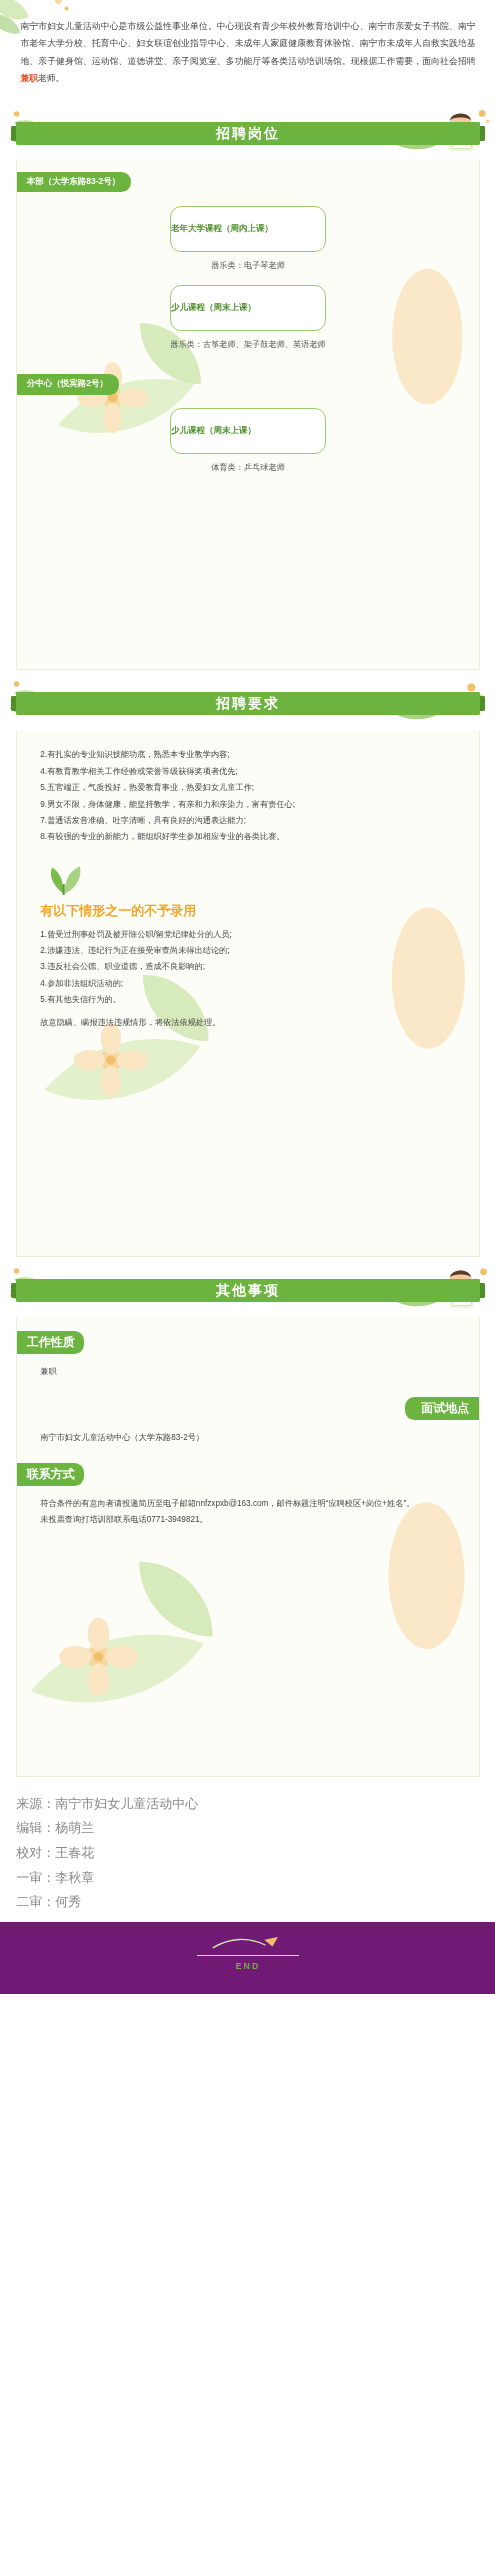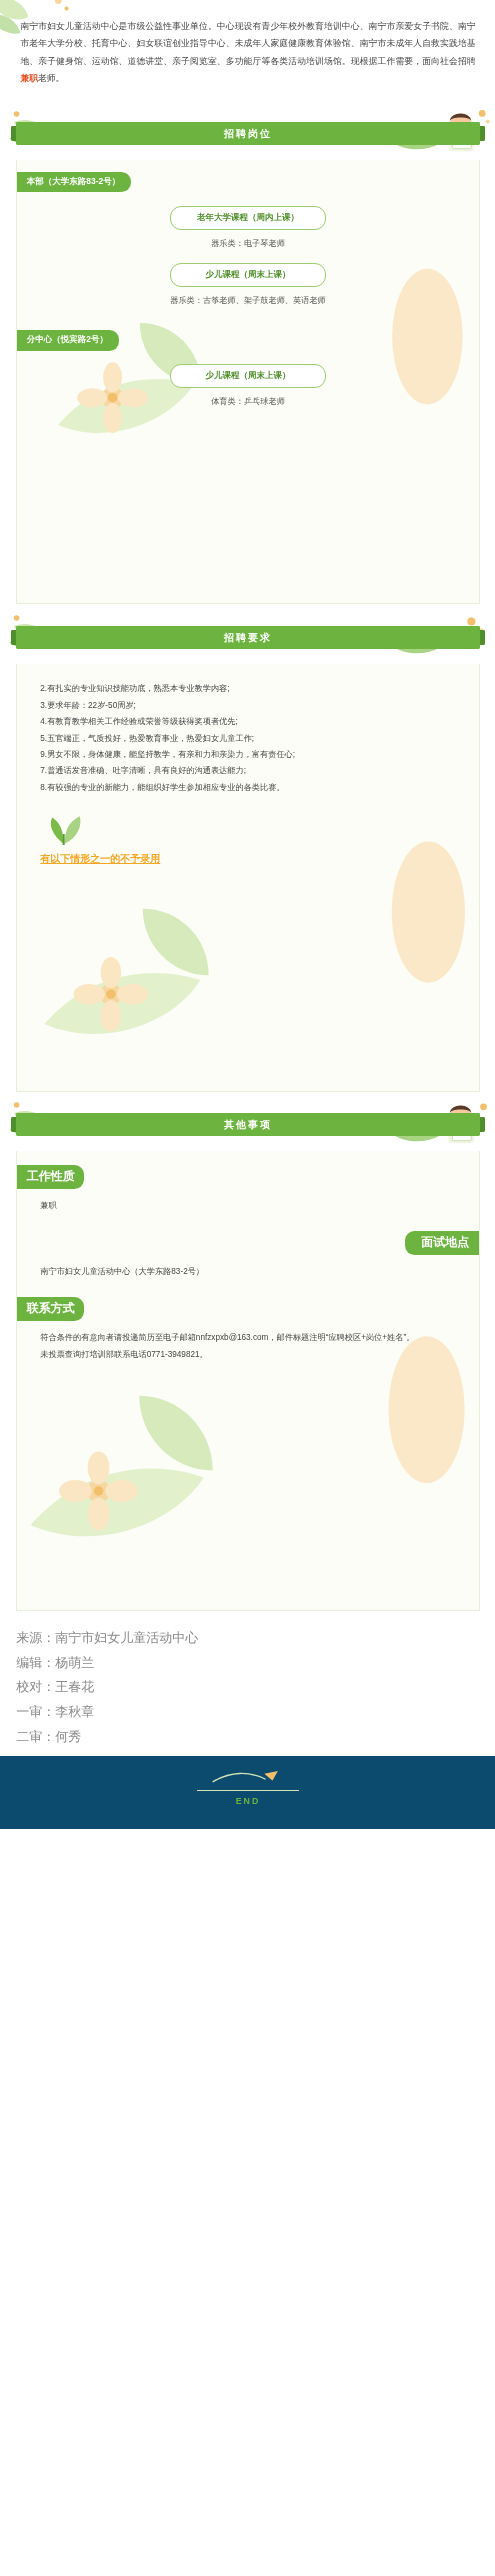--- a/index.html
+++ b/index.html
@@ -63,21 +63,21 @@
     background: #4e8f2a;
     border-radius: 0 1.4px 1.4px 0;
   }
   .banner-text {
     position: absolute;
     left: 16.3px; right: 16.3px; top: 15px;
     height: 32px;
     line-height: 23px;
     text-align: center;
     color: #fff;
-    font-size: 10px;
+    font-size: 14px;
     letter-spacing: 2px;
     font-weight: bold;
     z-index: 3;
   }
   .banner-deco-left {
     position: absolute; left: 6.8px; top: 0; width: 82px; height: 48px;
   }
   .banner-deco-right {
     position: absolute; right: 4.1px; top: -2.7px; width: 102px; height: 54px;
   }
@@ -102,24 +102,24 @@
     padding: 4.1px 11px 4.1px 9.5px;
     margin: 12.2px 0 0 0;
     border-radius: 0 9.5px 9.5px 0;
     position: relative;
     z-index: 4;
   }
   .pill {
     display: block;
     width: 156px;
     margin: 13.6px auto 6.8px auto;
-    text-align: center;
+    text-align: left;
     border: 0.7px solid #9ccd6e;
     border-radius: 11px;
-    padding: 5px 0;
+    padding: 16px 0;
     color: #4e8f2a;
     font-size: 8.5px;
     font-weight: bold;
     background: #ffffff;
     position: relative;
     z-index: 4;
   }
   .course-line {
     text-align: center;
     font-size: 8.2px;
@@ -137,26 +137,25 @@
     color: #444;
     position: relative;
     z-index: 4;
   }
   .req-list .first {
     color: #e8491d;
     font-weight: bold;
   }
   .note-title {
     color: #f5a623;
-    font-size: 10px;
+    font-size: 13px;
     font-weight: bold;
     padding: 5.4px 23px 0 23px;
     position: relative;
     z-index: 4;
-    text-decoration: underline;
   }
   .sprout {
     display: block;
     margin: 12.2px 0 1.4px 23px;
     position: relative;
     z-index: 4;
   }
   .tail-note {
     padding: 6.8px 23px 0 23px;
     font-size: 8.2px;
@@ -198,21 +197,21 @@
   .credits {
     padding: 15px 16.3px 6.8px 16.3px;
     font-size: 13px;
     line-height: 1.9;
     color: #8a8a8a;
     background: #fff;
   }
   .end-wrap {
     text-align: center;
     padding: 11px 0 23px 0;
-    background: #0c4a6e;
+    background: #701a75;
     position: relative;
   }
   .end-text {
     font-size: 8.8px;
     color: #6cb33f;
     letter-spacing: 2px;
     font-weight: bold;
   }
   .end-rule {
     width: 102px; height: 0.7px; background: #cfe3b8;
@@ -321,36 +320,44 @@
         <ellipse cx="-32" cy="0" rx="23" ry="15" fill="#fbe6c3"></ellipse>
         <ellipse cx="32" cy="0" rx="23" ry="15" fill="#fbe6c3"></ellipse>
       </g>
     </svg>
     <svg class="deco" style="right:2.7px; top:170px; width:102px; height:163px;" viewBox="0 0 150 240">
       <ellipse cx="80" cy="115" rx="54" ry="104" fill="#fbe6c3" opacity="0.9"></ellipse>
     </svg>
 
     <div class="req-list">
       <div>2.有扎实的专业知识技能功底，熟悉本专业教学内容;</div>
-      <div>3.要求年龄：22岁-50周岁;</div>
       <div>4.有教育教学相关工作经验或荣誉等级获得奖项者优先;</div>
       <div>5.五官端正，气质投好，热爱教育事业，热爱妇女儿童工作;</div>
       <div>9.男女不限，身体健康，能坚持教学，有亲和力和亲染力，富有责任心;</div>
       <div>7.普通话发音准确、吐字清晰，具有良好的沟通表达能力;</div>
       <div>8.有较强的专业的新能力，能组织好学生参加相应专业的各类比赛。</div>
     </div>
 
     <svg class="sprout" width="48" height="37" viewBox="0 0 70 54">
       <path d="M34 52 C34 34 30 22 18 14 C12 24 18 40 34 52 Z" fill="#7bbb4a"></path>
       <path d="M36 52 C36 32 42 20 58 12 C62 26 54 44 36 52 Z" fill="#a8d382"></path>
       <rect x="33" y="38" width="3" height="16" fill="#5c9b33"></rect>
     </svg>
 
     <div class="note-title">有以下情形之一的不予录用</div>
 
+    <div class="tail-note">
+      <div>1.曾受过刑事处罚及被开除公职/留党纪律处分的人员;</div>
+      <div>2.涉嫌违法、违纪行为正在接受审查尚未得出结论的;</div>
+      <div>3.违反社会公德、职业道德，造成不良影响的;</div>
+      <div>4.参加非法组织活动的;</div>
+      <div>5.有其他失信行为的。</div>
+      <div style="height:6.8px"></div>
+      <div>故意隐瞒、瞒报违法违规情形，将依法依规处理。</div>
+    </div>
 
     <div style="height:204px"></div>
   </div>
 
   <div class="banner-wrap">
     <svg class="banner-deco-left" viewBox="0 0 120 70">
       <path d="M4 46 C24 30 50 32 64 46 C46 58 18 58 4 46 Z" fill="#a8d382"></path>
       <path d="M10 22 C30 14 52 22 60 38 C40 44 18 38 10 22 Z" fill="#cfe6b0"></path>
       <circle cx="14" cy="10" r="4" fill="#f2c06a"></circle>
     </svg>

